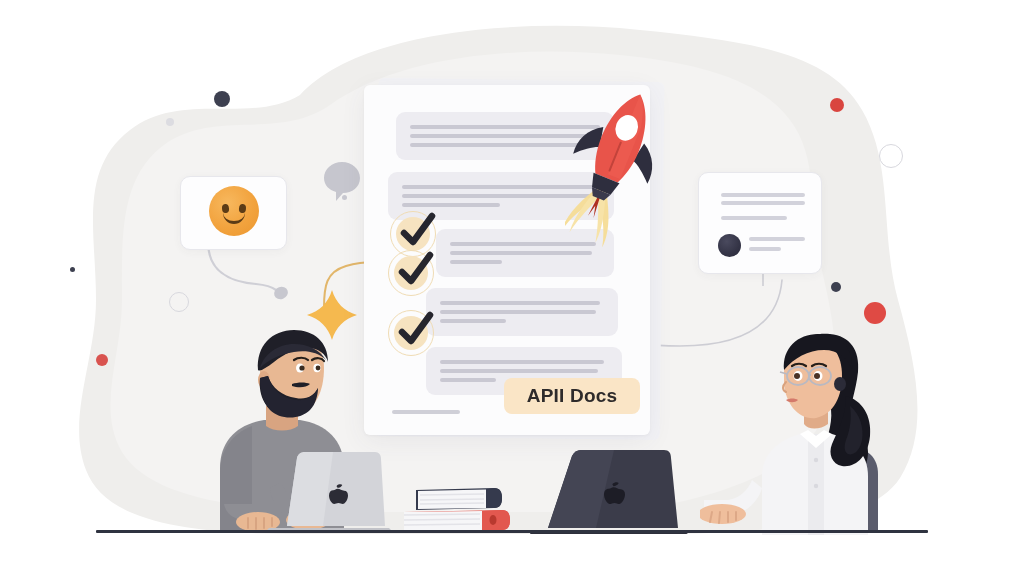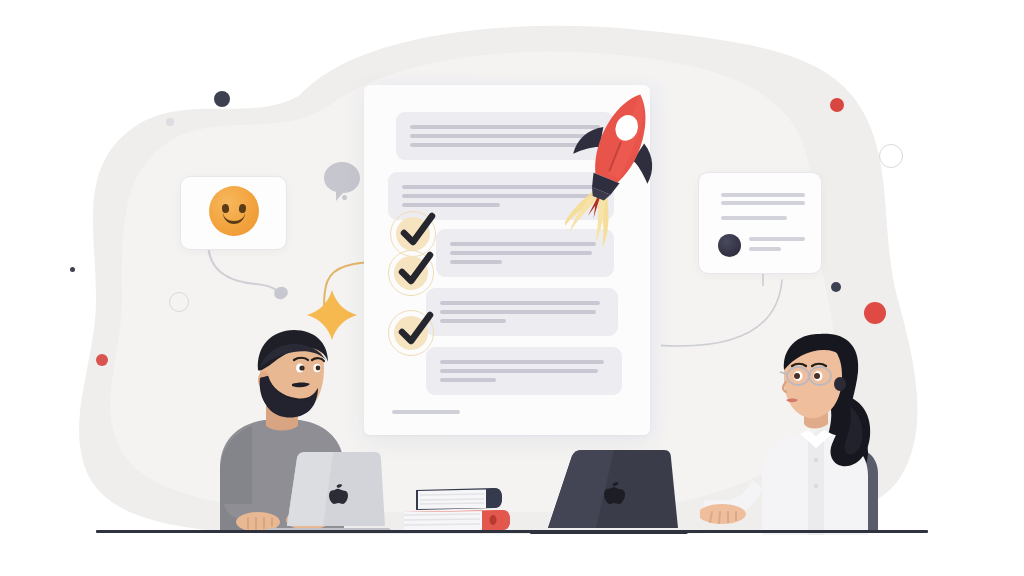--- a/index.html
+++ b/index.html
@@ -269,20 +269,23 @@
 
       <ellipse cx="52" cy="44" rx="11" ry="13" fill="#ffffff"></ellipse>
 
       <path d="M38 98 L66 98 L62 112 L42 112 Z" fill="#2e2e3e"></path>
       <path d="M42 112 L62 112 L58 120 L46 120 Z" fill="#3a3a4c"></path>
 
       <path d="M52 60 L52 90" stroke="#c3433b" stroke-width="2" fill="none" stroke-linecap="round"></path>
     </g>
   </svg>
 
+  <div class="badge" style="left:504px; top:378px; width:136px; height:36px;">
+    <span class="badge-text">APII Docs</span>
+  </div>
 
   <svg class="abs" style="left:160px; top:328px;" width="250" height="210" viewBox="0 0 250 210">
 
     <path d="M60 205 L60 140 C60 112, 78 96, 104 92 L140 92 C166 96, 184 112, 184 140
              L184 205 Z" fill="#8e8e94"></path>
     <path d="M60 205 L60 145 C60 122, 72 106, 92 98 L92 205 Z" fill="#84848b"></path>
 
     <path d="M106 78 L138 78 L138 98 C130 104, 114 104, 106 98 Z" fill="#d8a481"></path>
 
     <path d="M100 36 C100 16, 114 6, 132 6 C152 6, 164 18, 164 40

